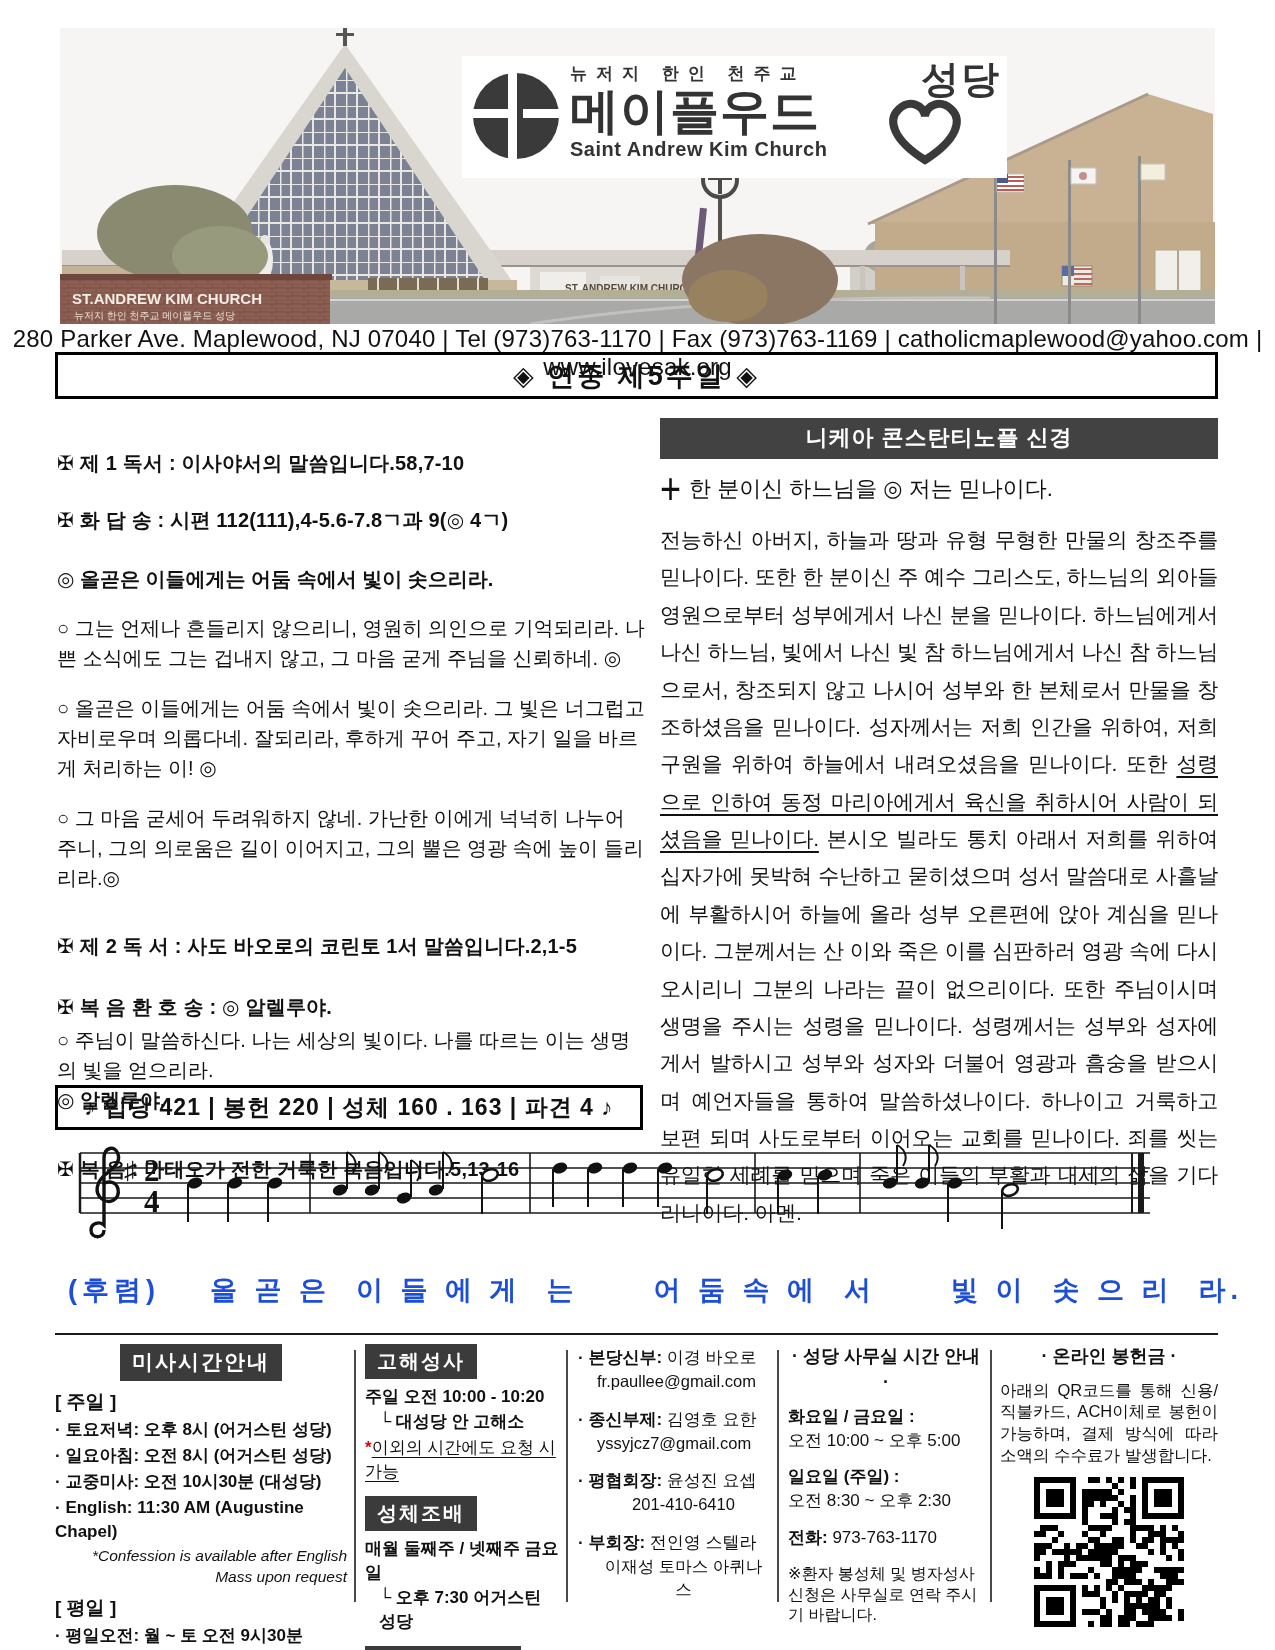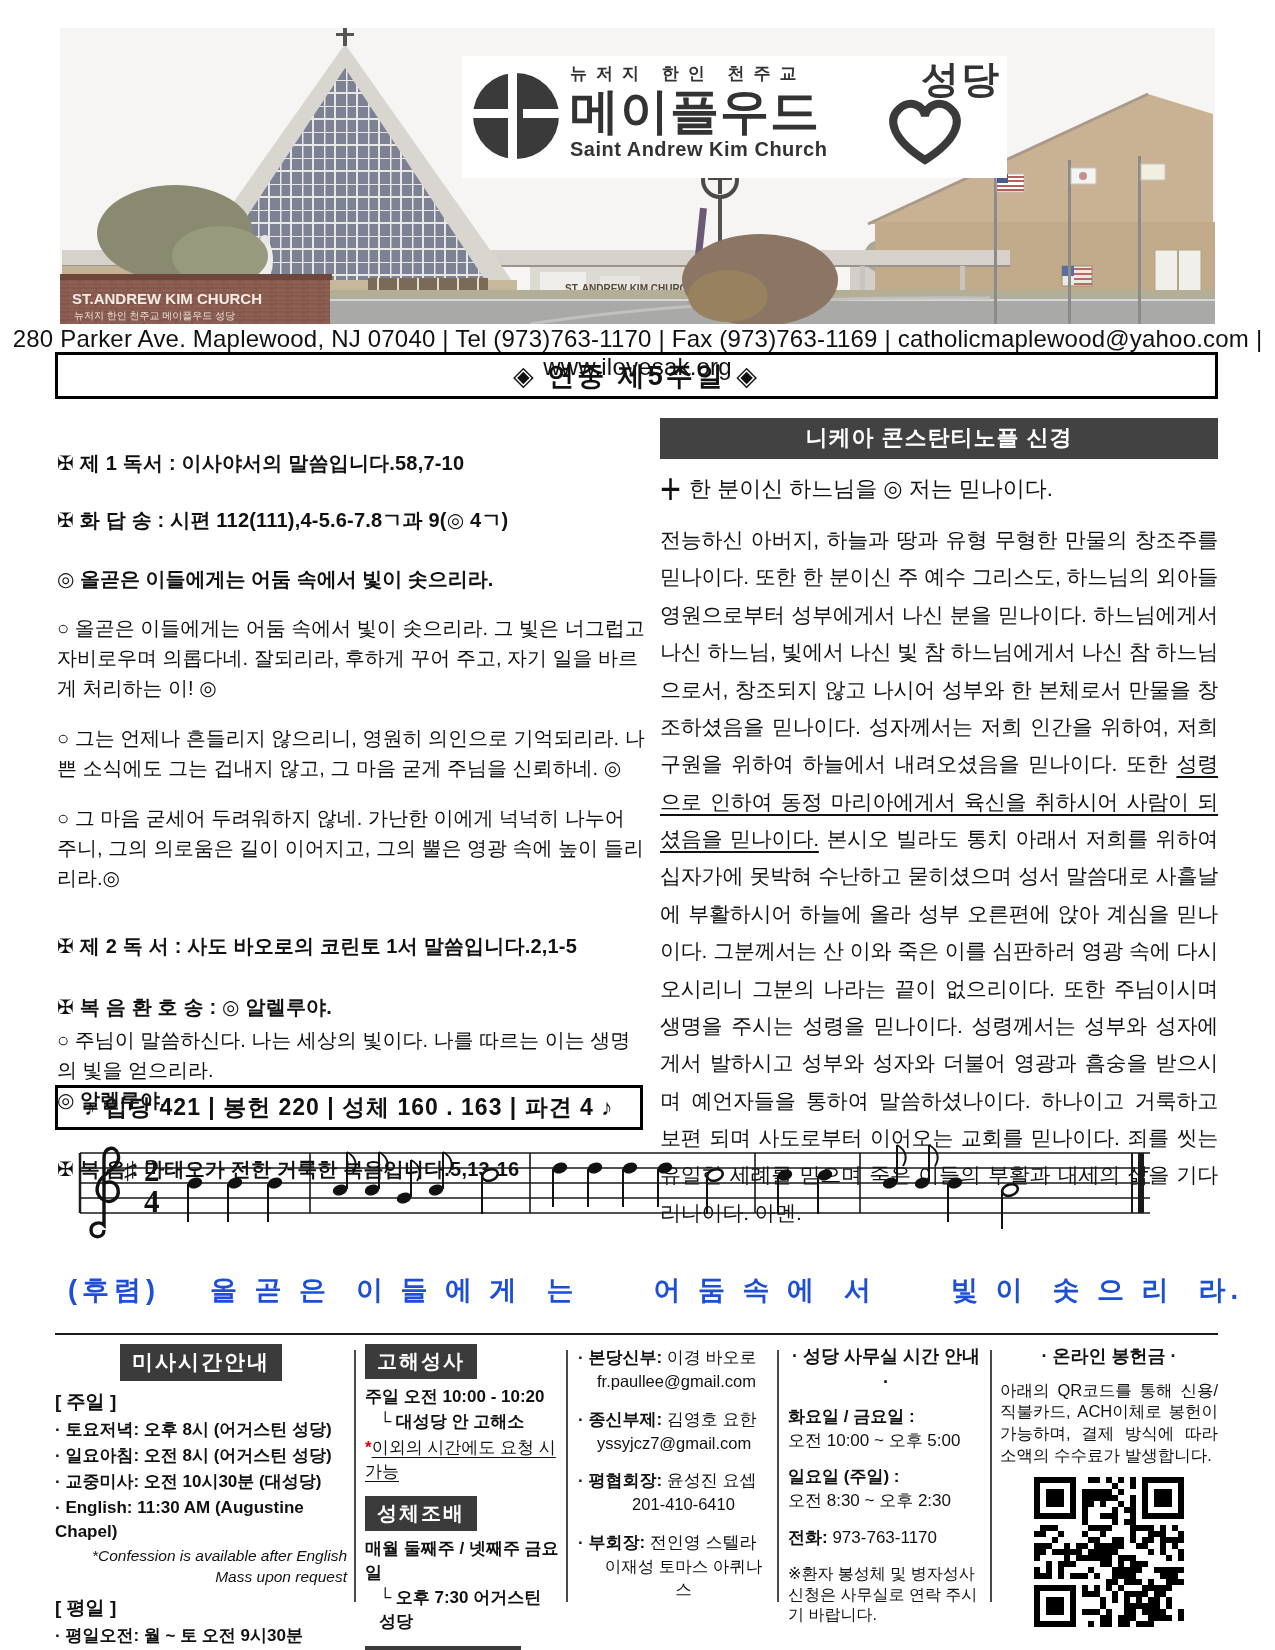--- a/index.html
+++ b/index.html
@@ -185,22 +185,22 @@
     </div>
   </div>
 
   <div id="address">280 Parker Ave. Maplewood, NJ 07040 | Tel (973)763-1170 | Fax (973)763-1169 | catholicmaplewood@yahoo.com |  www.ilovesak.org</div>
   <div id="title-box">◈  연중 제5주일  ◈</div>
 
   <div id="col-left">
     <div class="rhead" style="margin-top:30px">✠  제 1 독서 : 이사야서의 말씀입니다.58,7-10</div>
     <div class="rhead" style="margin-top:30px">✠  화 답 송 : 시편 112(111),4-5.6-7.8ㄱ과 9(◎ 4ㄱ)</div>
     <div class="refrain" style="margin-top:32px">◎ 올곧은 이들에게는 어둠 속에서 빛이 솟으리라.</div>
+    <div class="verse">○ 그는 언제나 흔들리지 않으리니, 영원히 의인으로 기억되리라. 나쁜 소식에도 그는 겁내지 않고, 그 마음 굳게 주님을 신뢰하네. ◎</div>
     <div class="verse">○ 올곧은 이들에게는 어둠 속에서 빛이 솟으리라. 그 빛은 너그럽고 자비로우며 의롭다네. 잘되리라, 후하게 꾸어 주고, 자기 일을 바르게 처리하는 이! ◎</div>
-    <div class="verse">○ 그는 언제나 흔들리지 않으리니, 영원히 의인으로 기억되리라. 나쁜 소식에도 그는 겁내지 않고, 그 마음 굳게 주님을 신뢰하네. ◎</div>
     <div class="verse">○ 그 마음 굳세어 두려워하지 않네. 가난한 이에게 넉넉히 나누어 주니, 그의 의로움은 길이 이어지고, 그의 뿔은 영광 속에 높이 들리리라.◎</div>
     <div class="rhead" style="margin-top:40px">✠  제 2 독 서 : 사도 바오로의 코린토 1서 말씀입니다.2,1-5</div>
     <div class="rhead" style="margin-top:34px">✠   복 음 환 호 송 :  ◎ 알렐루야.</div>
     <div class="verse" style="margin-top:4px">○ 주님이 말씀하신다. 나는 세상의 빛이다. 나를 따르는 이는 생명의 빛을 얻으리라.</div>
     <div style="font-weight:700; margin-top:2px">◎ 알렐루야.</div>
     <div class="rhead" style="margin-top:42px">✠   복 음 : 마태오가 전한 거룩한 복음입니다.5,13-16</div>
   </div>
 
   <div id="col-right">
     <div id="creed-bar">니케아 콘스탄티노플 신경</div>

